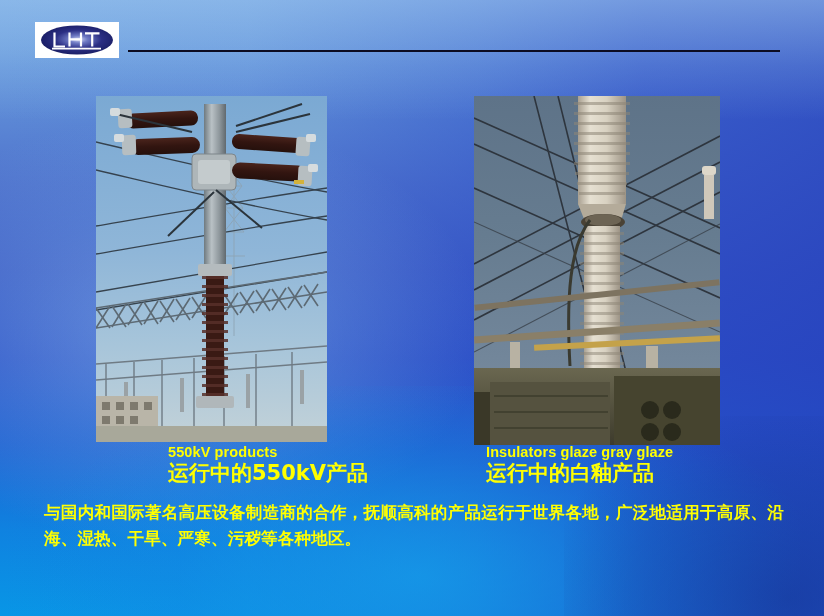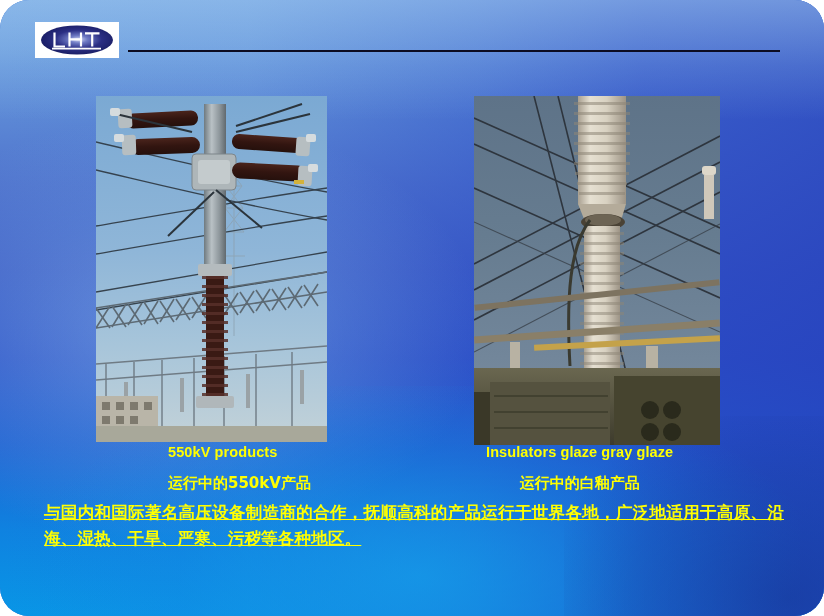--- a/index.html
+++ b/index.html
@@ -13,21 +13,20 @@
     overflow: hidden;
     font-family: "Liberation Sans", sans-serif;
   }
 
   #slide {
     position: relative;
     width: 824px;
     height: 616px;
     overflow: hidden;
     background: #1f5fd0;
-    border-radius: 29px;
   }
 
   
   .bg-base {
     position: absolute;
     inset: 0;
     background: linear-gradient(180deg,
         #6fa3e0 0%,
         #6a9cdd 8%,
         #5d8ad6 18%,
@@ -137,42 +136,40 @@
   .caption .en {
     font-family: "Liberation Sans", sans-serif;
     font-weight: bold;
     font-size: 14.5px;
     letter-spacing: 0.1px;
     white-space: nowrap;
   }
   .caption .cn {
     font-family: "DejaVu Sans", sans-serif;
     font-weight: bold;
-    font-size: 15px;
+    font-size: 21px;
     white-space: nowrap;
-    margin-top: 14px;
-    text-align: center;
+    margin-top: 0;
   }
   .caption-left  { left: 168px; top: 444px; }
   .caption-right { left: 486px; top: 444px; }
 
   
   .body-text {
     position: absolute;
     left: 44px;
     top: 500px;
     width: 740px;
     color: #ffff00;
     font-family: "DejaVu Sans", sans-serif;
     font-weight: bold;
     font-size: 16.5px;
     line-height: 1.55;
     letter-spacing: 0.2px;
     text-align: justify;
-    text-decoration: underline;
   }
 </style>
 </head>
 <body>
 
 <div id="slide">
 
   <div class="bg-base"></div>
   <div class="bg-right"></div>
   <div class="bg-glowL"></div>

